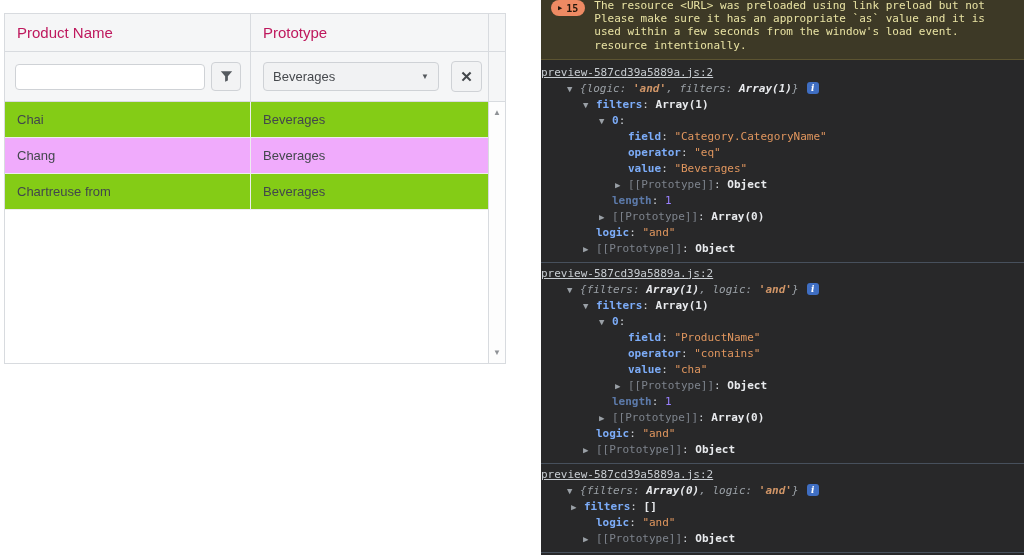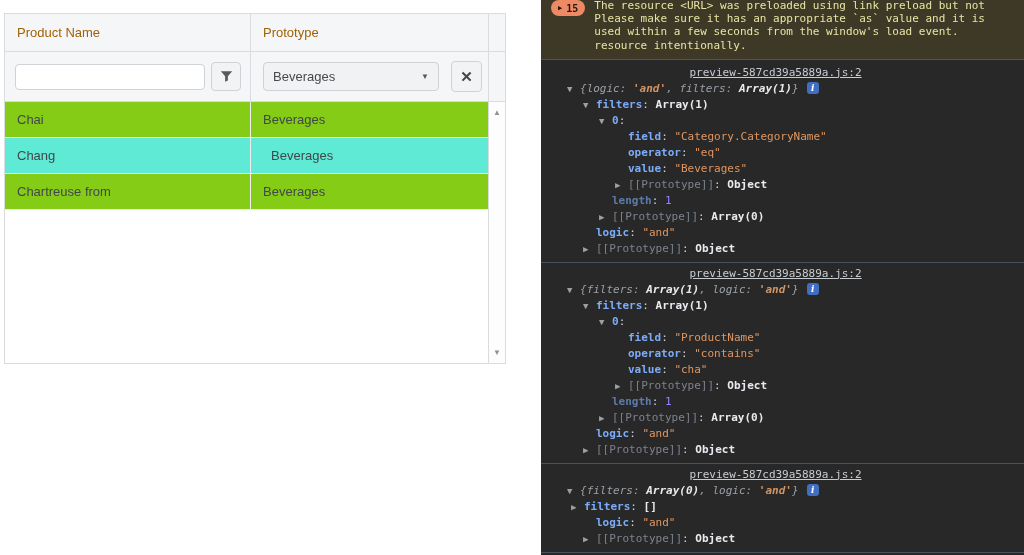--- a/index.html
+++ b/index.html
@@ -3,21 +3,21 @@
 <meta charset="utf-8">
 <style>
   html,body{margin:0;padding:0;background:#fff;}
   body{width:1024px;height:555px;overflow:hidden;position:relative;
        font-family:"Liberation Sans",sans-serif;}
 
   
   .grid{position:absolute;left:4px;top:13px;width:502px;height:351px;
         background:#fff;border:1px solid #d8dbdf;box-sizing:border-box;}
   .g-head{display:flex;height:37px;background:#f5f6f7;border-bottom:1px solid #d8dbdf;}
-  .h-cell{line-height:37px;padding:0 12px;font-size:13px;color:#a16207;box-sizing:border-box;}
+  .h-cell{line-height:37px;padding:0 12px;font-size:15px;color:#be185d;box-sizing:border-box;}
   .h-c1{width:246px;border-right:1px solid #d8dbdf;}
   .h-c2{flex:1;}
   .h-gutter{width:16px;border-left:1px solid #d8dbdf;background:#f5f6f7;}
   .g-filter{display:flex;height:49px;background:#f5f6f7;border-bottom:1px solid #d8dbdf;align-items:center;}
   .f-cell{display:flex;align-items:center;height:100%;box-sizing:border-box;}
   .f-c1{width:246px;border-right:1px solid #d8dbdf;padding-left:10px;}
   .f-c2{flex:1;padding-left:12px;}
   .f-gutter{width:16px;border-left:1px solid #d8dbdf;height:100%;}
   .f-input{width:190px;height:26px;border:1px solid #cfd2d6;border-radius:4px;
            padding:0 6px;font-size:13px;color:#42474c;outline:none;box-sizing:border-box;background:#fff;}
@@ -25,41 +25,41 @@
          background:#f2f3f4;display:flex;align-items:center;justify-content:center;padding:0;cursor:pointer;}
   .f-btn.clear{width:31px;height:31px;margin-left:12px;}
   .x-glyph{font-size:15px;font-weight:bold;color:#43474b;line-height:1;}
   .dropdown{width:176px;height:29px;border:1px solid #cfd2d6;border-radius:4px;background:#f1f2f3;
             display:flex;align-items:center;justify-content:space-between;padding:0 9px;
             font-size:13px;color:#46494d;box-sizing:border-box;cursor:pointer;}
   .caret{font-size:8px;color:#55595d;}
   .g-body{position:relative;height:261px;}
   .g-rows{position:absolute;left:0;top:0;right:17px;}
   .g-row{display:flex;height:35px;border-bottom:1px solid #ededee;background:#84cc16;}
-  .g-row.alt{background:#5eead4;gap:8px;}
+  .g-row.alt{background:#f0abfc;}
   .g-cell{line-height:35px;padding:0 12px;font-size:13px;color:#42474c;box-sizing:border-box;
           white-space:nowrap;overflow:hidden;}
   .g-c1{width:246px;border-right:1px solid #ededee;}
   .g-c2{flex:1;}
   .g-scroll{position:absolute;right:0;top:0;bottom:0;width:16px;border-left:1px solid #d8dbdf;background:#fdfdfd;}
   .s-up,.s-down{position:absolute;left:0;right:0;text-align:center;font-size:8px;color:#8f9296;}
   .s-up{top:6px;} .s-down{bottom:6px;}
 
   
   .console{position:absolute;left:541px;top:0;width:483px;height:555px;background:#282829;
            overflow:hidden;font-family:"DejaVu Sans Mono",monospace;}
   .warn{display:flex;gap:9px;background:#3d3926;border-bottom:1px solid #5c5431;
         padding:4px 10px 7px 10px;margin-top:-5px;align-items:flex-start;}
   .badge{background:#ee8a63;color:#26180c;border-radius:9px;height:16px;padding:0 7px;
          font-size:10px;font-weight:bold;display:flex;align-items:center;gap:4px;flex:none;margin-top:1px;}
   .badge .tri{font-size:7px;line-height:1;}
   .w-line{color:#e9e3a3;font-size:11px;line-height:13.2px;white-space:pre;}
   .c-entries{padding-top:2px;}
   .c-entry{padding:2px 0 5px 0;border-bottom:1px solid #47505c;}
-  .c-linkrow{text-align:center;padding:0 14px 1px 0;line-height:14px;}
+  .c-linkrow{text-align:left;padding:0 14px 1px 0;line-height:14px;}
   .c-link{color:#c7ccd1;font-size:11px;text-decoration:underline;cursor:pointer;}
   .c-row{line-height:16px;font-size:11px;white-space:pre;color:#e8eaed;}
   .c-indent0{padding-left:26px;}
   .c-arr{display:inline-block;width:13px;color:#9aa0a6;font-size:9px;}
   .c-arr-sp{display:inline-block;width:13px;}
   .c-preview{font-style:italic;}
   .seg-p{color:#9aa0a6;font-style:italic;}
   .seg-k{color:#9aa0a6;font-style:italic;}
   .seg-s{color:#d09567;font-style:italic;font-weight:bold;}
   .seg-v{color:#e8eaed;font-style:italic;font-weight:bold;}

